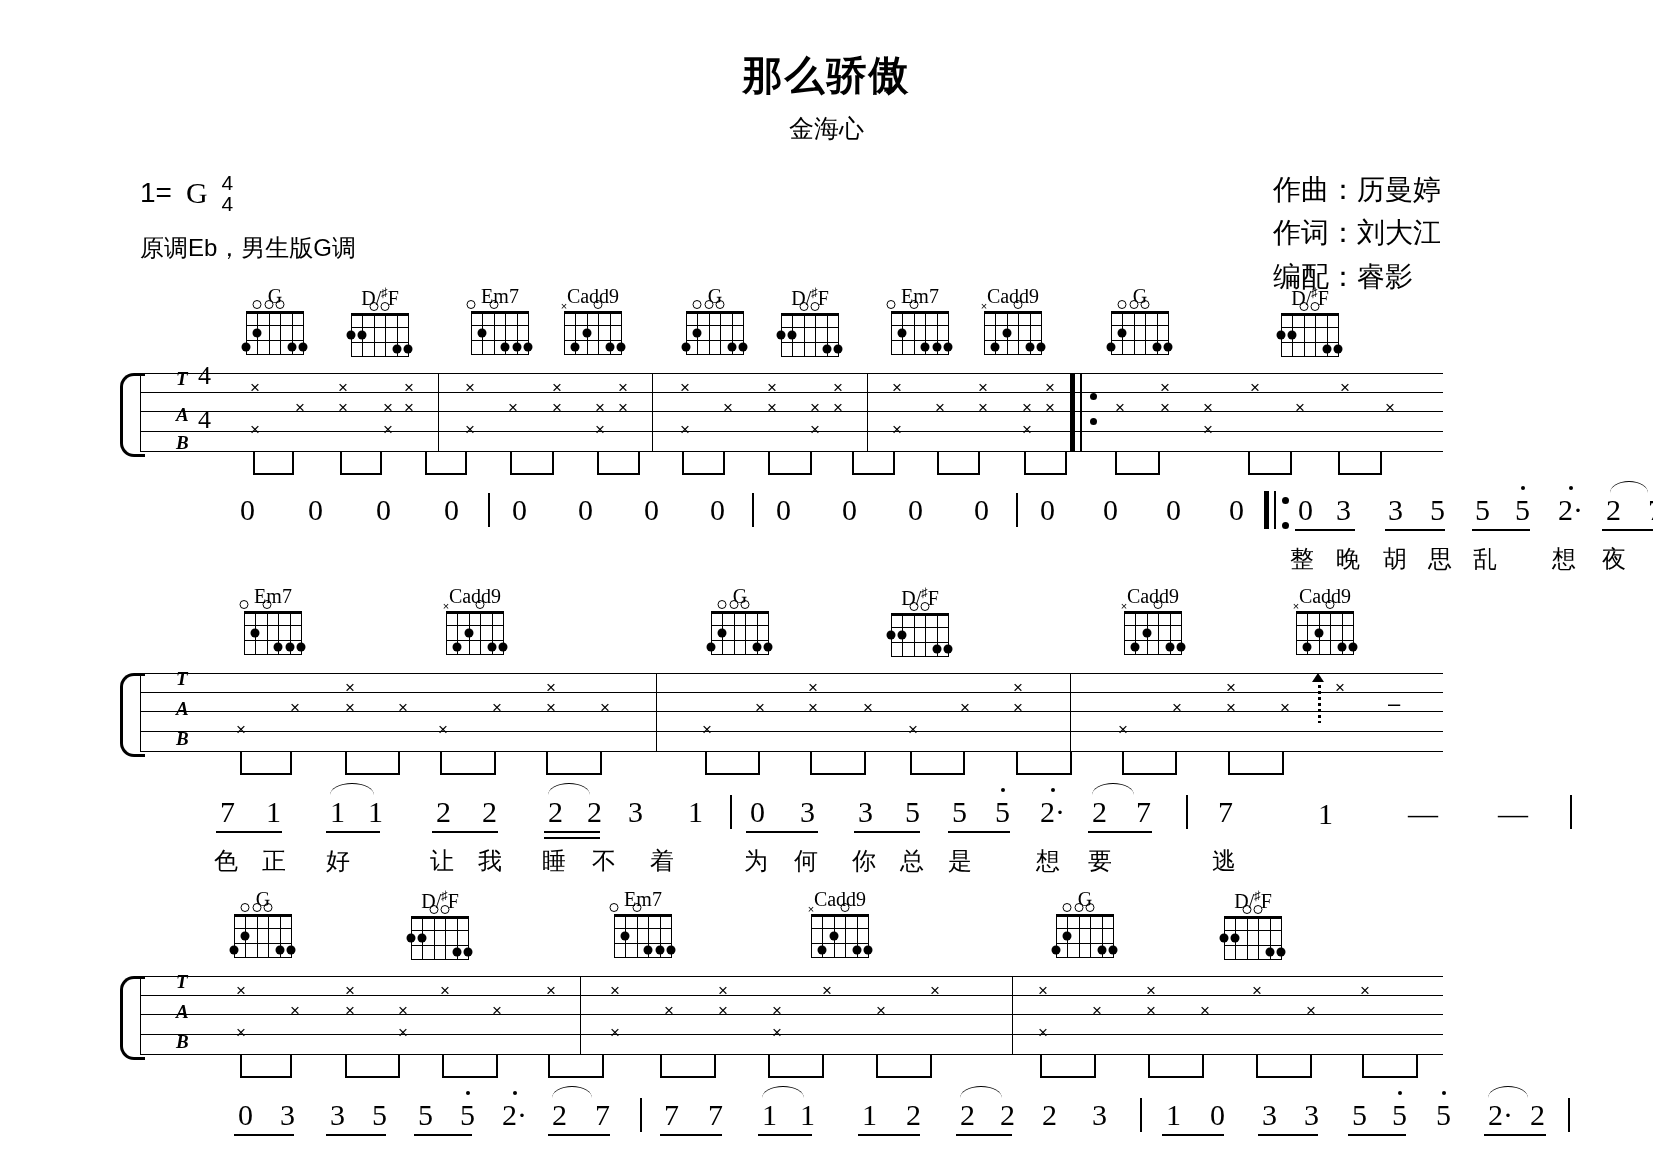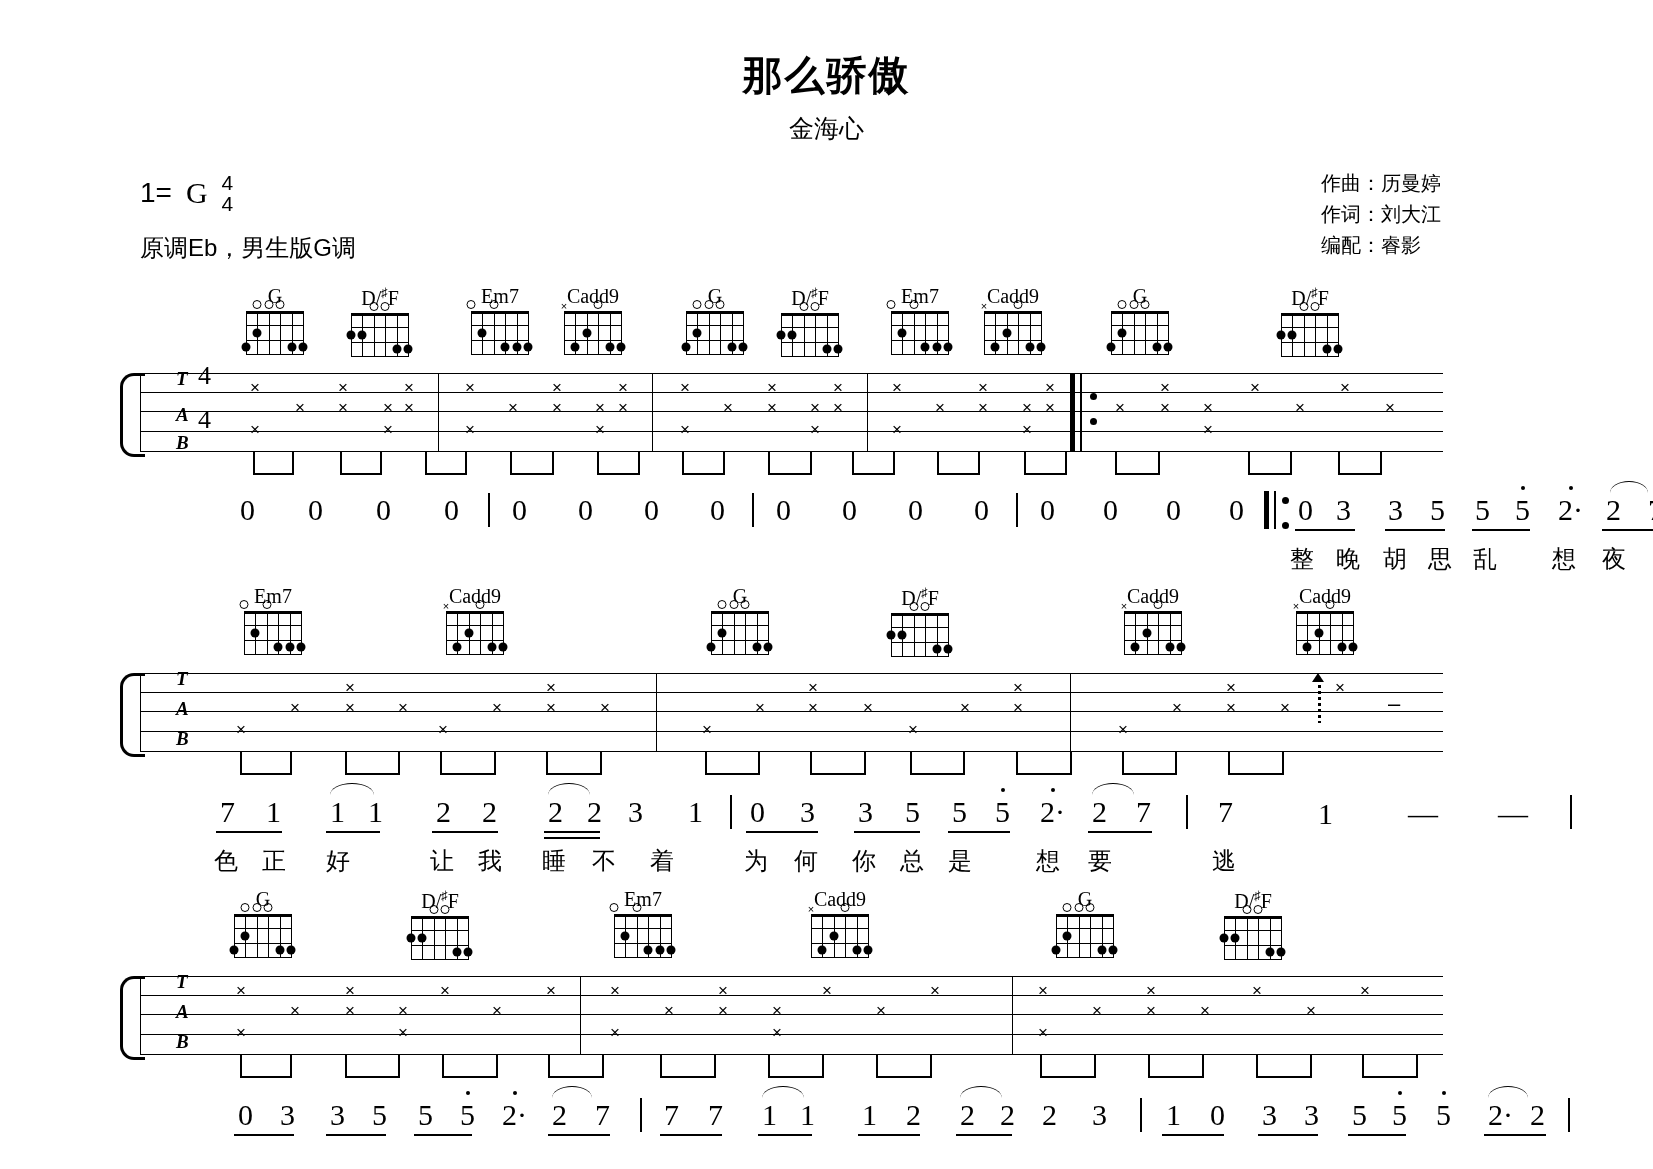--- a/index.html
+++ b/index.html
@@ -3,21 +3,21 @@
 <meta charset="utf-8">
 <style>
   html,body{margin:0;padding:0;background:#fff;}
   body{width:1653px;height:1169px;position:relative;font-family:"Liberation Sans",sans-serif;color:#000;overflow:hidden;}
   .title{position:absolute;top:48px;left:0;width:100%;text-align:center;font-size:40px;font-weight:bold;letter-spacing:2px;}
   .artist{position:absolute;top:112px;left:0;width:100%;text-align:center;font-size:25px;}
   .keyline{position:absolute;left:140px;top:172px;font-size:28px;display:flex;align-items:center;gap:14px;}
   .keyline .frac{display:inline-flex;flex-direction:column;line-height:1.0;font-size:21px;text-align:center;}
   .keyline .frac span{display:block;}
   .origkey{position:absolute;left:140px;top:232px;font-size:24px;}
-  .credits{position:absolute;right:212px;top:168px;text-align:left;font-size:20px;line-height:1.55;}
+  .credits{position:absolute;right:212px;top:168px;text-align:left;font-size:28px;line-height:1.55;}
   .credits div{white-space:nowrap;}
 
   
   .system{position:absolute;left:0;width:1653px;}
   .sysbracket{position:absolute;left:120px;width:22px;border-left:3px solid #000;border-top:3px solid #000;border-bottom:3px solid #000;border-radius:14px 0 0 14px;}
   .staff{position:absolute;left:140px;right:210px;}
   .staff .line{position:absolute;left:0;right:0;height:1px;background:#000;}
   .staff .endbar{position:absolute;top:0;width:1px;background:#000;}
   .barline{position:absolute;width:1px;background:#000;}
   .tabletter{position:absolute;font-family:"Liberation Serif",serif;font-style:italic;font-size:19px;font-weight:bold;line-height:1;}

